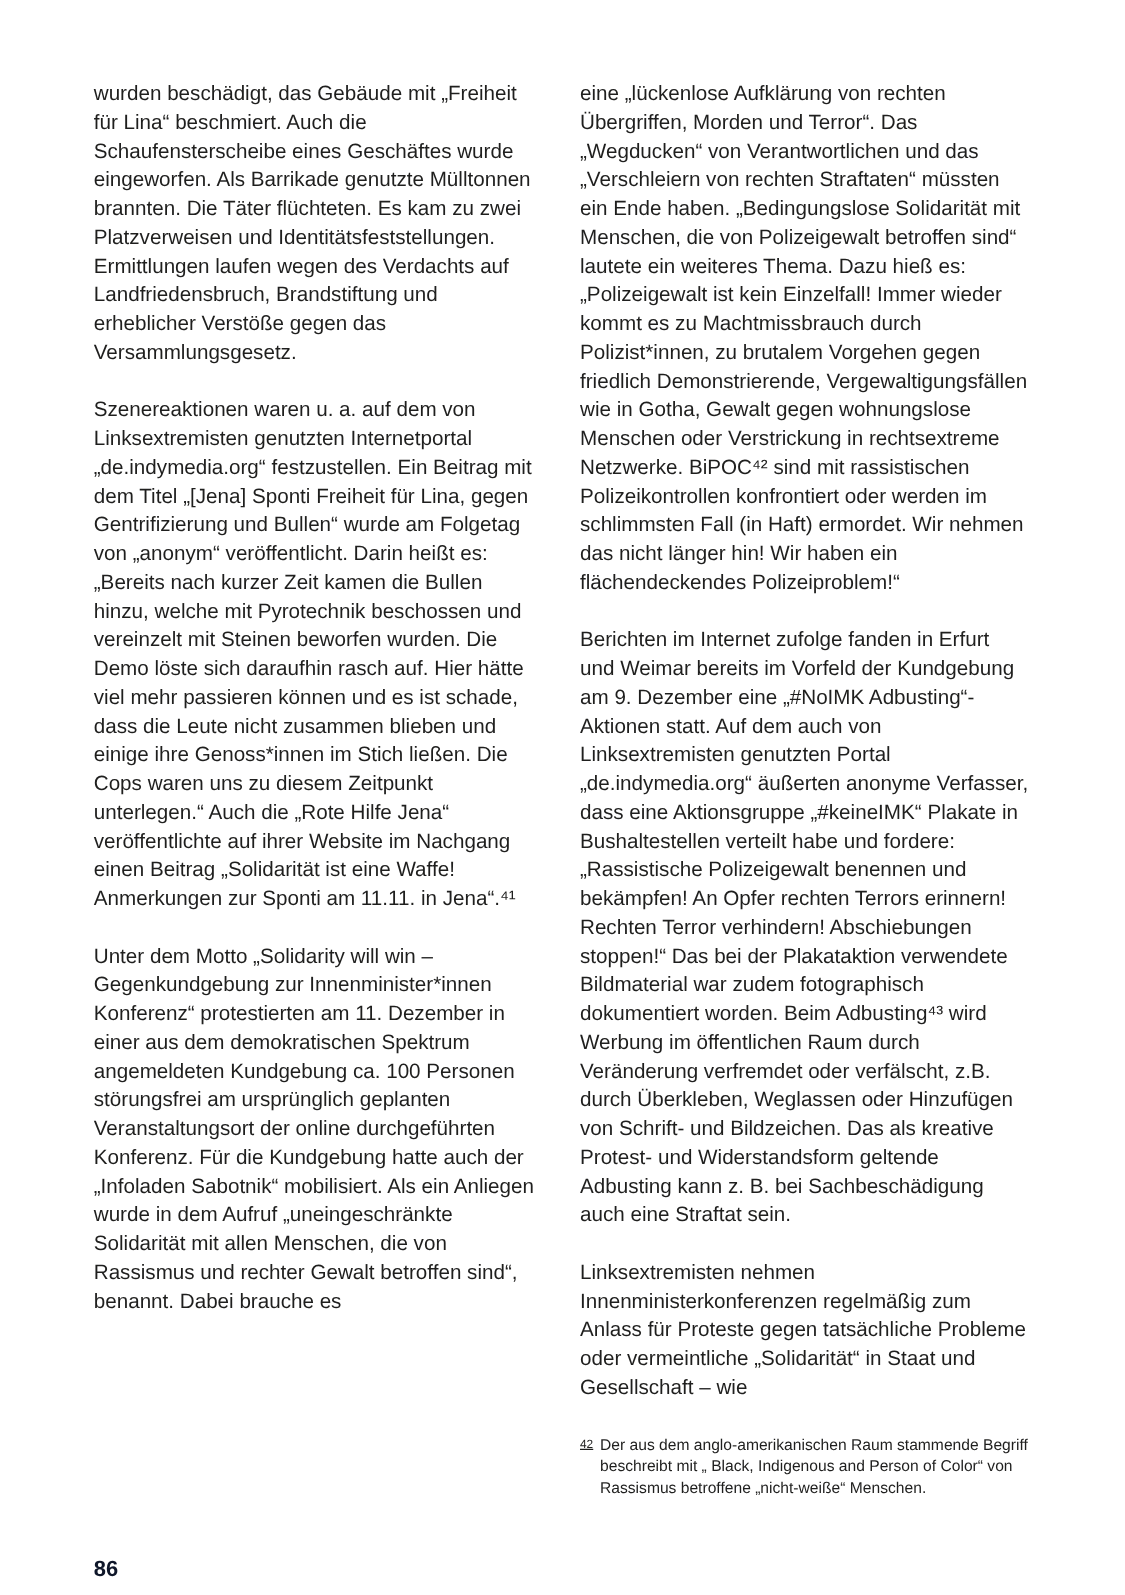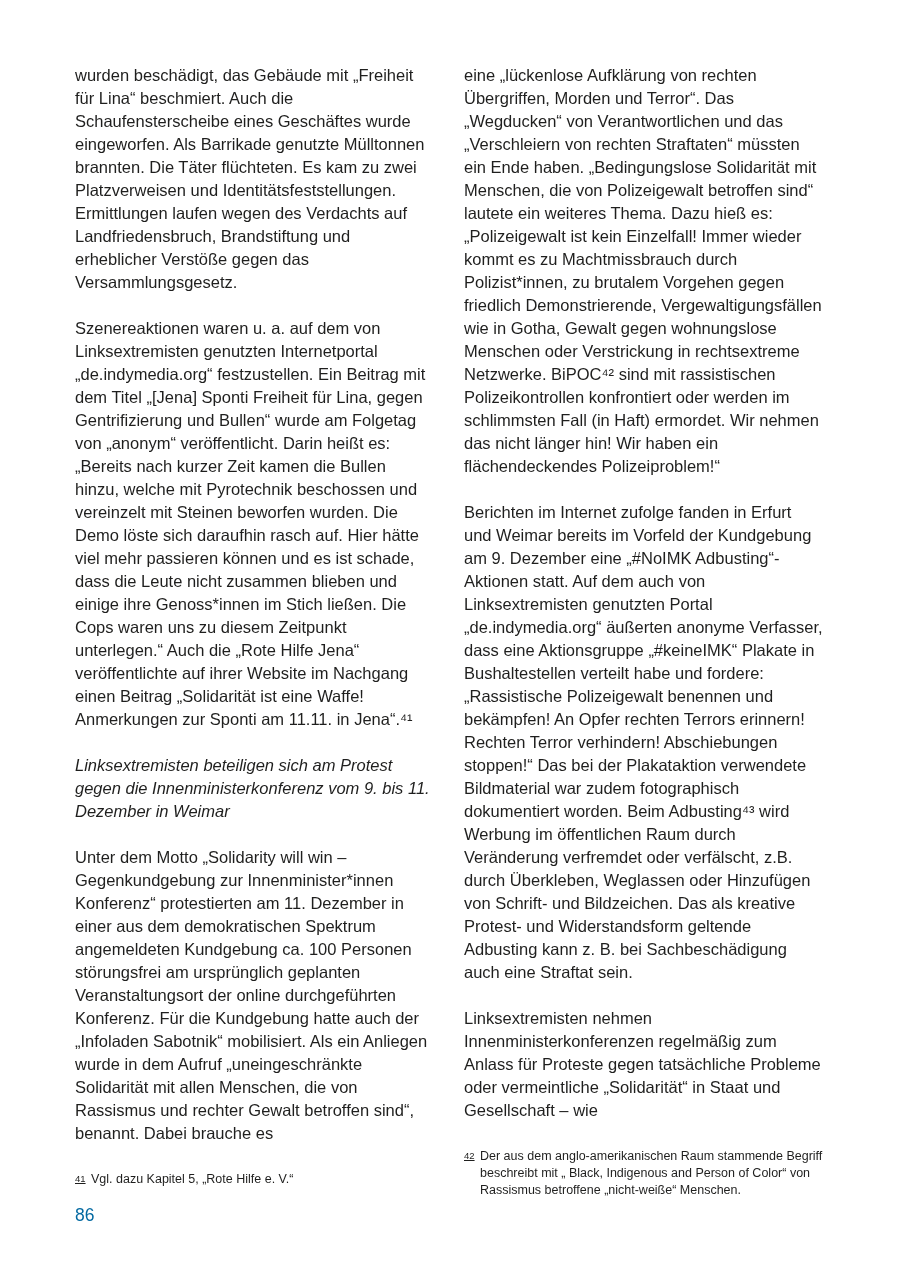--- a/index.html
+++ b/index.html
@@ -56,44 +56,38 @@
   .footnote .fn-marker {
     position: absolute;
     left: 0;
     top: -1px;
     font-size: 9.5px;
     text-decoration: underline;
   }
   .page-number {
     position: absolute;
     left: 75px;
-    top: 1205px;
+    top: 1245px;
     font-size: 17.5px;
-    color: #0369a1;
+    color: #0f172a;
+    font-weight: bold;
   }
 </style>
 </head>
 <body>
 
 <div class="page">
 
   <div class="columns">
 
     <div class="col" lang="de">
       <p>wurden beschädigt, das Gebäude mit „Freiheit für Lina“ beschmiert. Auch die Schaufensterscheibe eines Geschäftes wurde eingeworfen. Als Barrikade genutzte Mülltonnen brannten. Die Täter flüchteten. Es kam zu zwei Platzverweisen und Identitätsfeststellungen. Ermittlungen laufen wegen des Verdachts auf Landfriedensbruch, Brandstiftung und erheblicher Verstöße gegen das Versammlungsgesetz.</p>
       <p>Szenereaktionen waren u. a. auf dem von Linksextremisten genutzten Internetportal „de.indymedia.org“ festzustellen. Ein Beitrag mit dem Titel „[Jena] Sponti Freiheit für Lina, gegen Gentrifizierung und Bullen“ wurde am Folgetag von „anonym“ veröffentlicht. Darin heißt es: „Bereits nach kurzer Zeit kamen die Bullen hinzu, welche mit Pyrotechnik beschossen und vereinzelt mit Steinen beworfen wurden. Die Demo löste sich daraufhin rasch auf. Hier hätte viel mehr passieren können und es ist schade, dass die Leute nicht zusammen blieben und einige ihre Genoss*innen im Stich ließen. Die Cops waren uns zu diesem Zeitpunkt unterlegen.“ Auch die „Rote Hilfe Jena“ veröffentlichte auf ihrer Website im Nachgang einen Beitrag „Solidarität ist eine Waffe! Anmerkungen zur Sponti am 11.11. in Jena“.⁴¹</p>
-      <p class="heading-italic">Linksextremisten beteiligen sich am Protest gegen die Innenministerkonferenz vom 9. bis 11. Dezember in Weimar</p>
       <p>Unter dem Motto „Solidarity will win – Gegenkundgebung zur Innenminister*innen Konferenz“ protestierten am 11. Dezember in einer aus dem demokratischen Spektrum angemeldeten Kundgebung ca. 100 Personen störungsfrei am ursprünglich geplanten Veranstaltungsort der online durchgeführten Konferenz. Für die Kundgebung hatte auch der „Infoladen Sabotnik“ mobilisiert. Als ein Anliegen wurde in dem Aufruf „uneingeschränkte Solidarität mit allen Menschen, die von Rassismus und rechter Gewalt betroffen sind“, benannt. Dabei brauche es</p>
 
-      <div class="footnotes">
-        <div class="footnote">
-          <span class="fn-marker">41</span>
-          <span>Vgl. dazu Kapitel 5, „Rote Hilfe e. V.“</span>
-        </div>
-      </div>
     </div>
 
     <div class="col" lang="de">
       <p>eine „lückenlose Aufklärung von rechten Übergriffen, Morden und Terror“. Das „Wegducken“ von Verantwortlichen und das „Verschleiern von rechten Straftaten“ müssten ein Ende haben. „Bedingungslose Solidarität mit Menschen, die von Polizeigewalt betroffen sind“ lautete ein weiteres Thema. Dazu hieß es: „Polizeigewalt ist kein Einzelfall! Immer wieder kommt es zu Machtmissbrauch durch Polizist*innen, zu brutalem Vorgehen gegen friedlich Demonstrierende, Vergewaltigungsfällen wie in Gotha, Gewalt gegen wohnungslose Menschen oder Verstrickung in rechtsextreme Netzwerke. BiPOC⁴² sind mit rassistischen Polizeikontrollen konfrontiert oder werden im schlimmsten Fall (in Haft) ermordet. Wir nehmen das nicht länger hin! Wir haben ein flächendeckendes Polizeiproblem!“</p>
       <p>Berichten im Internet zufolge fanden in Erfurt und Weimar bereits im Vorfeld der Kundgebung am 9. Dezember eine „#NoIMK Adbusting“-Aktionen statt. Auf dem auch von Linksextremisten genutzten Portal „de.indymedia.org“ äußerten anonyme Verfasser, dass eine Aktionsgruppe „#keineIMK“ Plakate in Bushaltestellen verteilt habe und fordere: „Rassistische Polizeigewalt benennen und bekämpfen! An Opfer rechten Terrors erinnern! Rechten Terror verhindern! Abschiebungen stoppen!“ Das bei der Plakataktion verwendete Bildmaterial war zudem fotographisch dokumentiert worden. Beim Adbusting⁴³ wird Werbung im öffentlichen Raum durch Veränderung verfremdet oder verfälscht, z.B. durch Überkleben, Weglassen oder Hinzufügen von Schrift- und Bildzeichen. Das als kreative Protest- und Widerstandsform geltende Adbusting kann z. B. bei Sachbeschädigung auch eine Straftat sein.</p>
       <p>Linksextremisten nehmen Innenministerkonferenzen regelmäßig zum Anlass für Proteste gegen tatsächliche Probleme oder vermeintliche „Solidarität“ in Staat und Gesellschaft – wie</p>
 
       <div class="footnotes">
         <div class="footnote">
           <span class="fn-marker">42</span>

